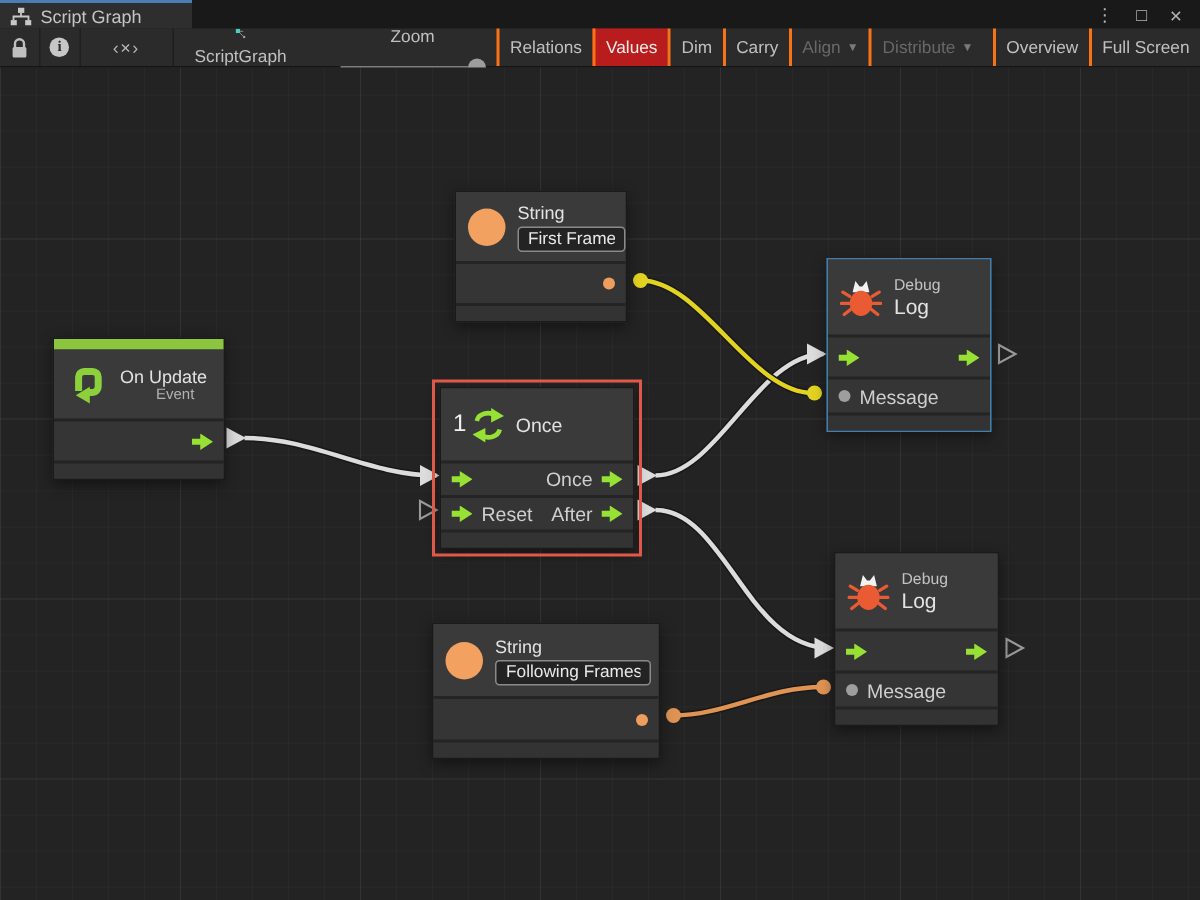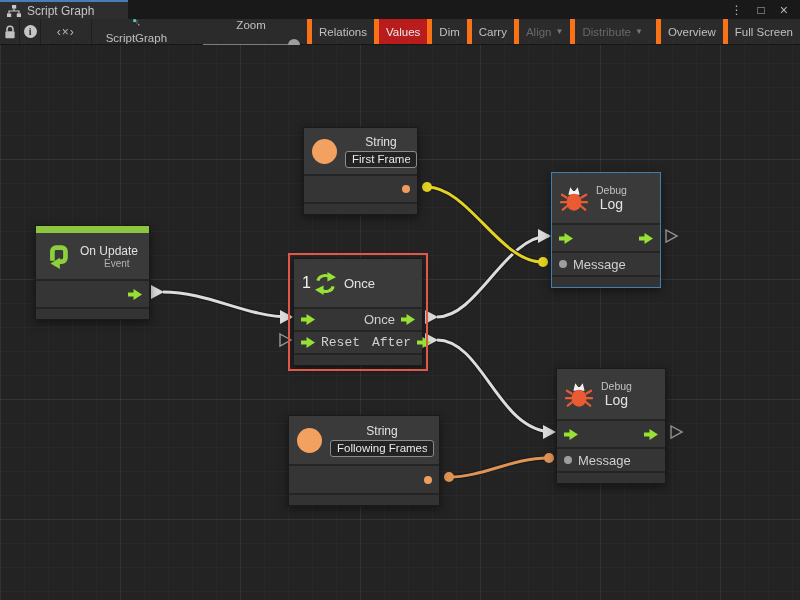--- a/index.html
+++ b/index.html
@@ -23,21 +23,21 @@
   .tseg.icon-seg { width:29px; padding:0; }
   .tseg.code-seg { width:66px; color:#b5b5b5; font-size:12px; letter-spacing:1px; }
   .breadcrumb { display:flex; align-items:center; gap:6px; padding:0 10px 0 14px;flex-direction:column; }
   .zoom-area { display:flex; align-items:center; gap:8px; padding:0 8px 0 26px;flex-direction:column; }
   .slider { position:relative; width:96px; height:12px; }
   .slider .track { position:absolute; left:0; right:0; top:5px; height:2px; background:#7d7d7d; }
   .slider .handle { position:absolute; right:-1px; top:0; width:12px; height:12px;
                     border-radius:50%; background:#9d9d9d; }
   .tbtns { margin-left:auto; display:flex; align-items:stretch; }
   .tbtn { display:flex; align-items:center; padding:0 7px;
-          border-left:5px solid #f97316; white-space:nowrap; cursor:default; }
+          border-left:2px solid #f97316; white-space:nowrap; cursor:default; }
   .tbtn.active { background:#b91c1c; color:#ececec; }
   .tbtn.disabled { color:#686868; }
   .tbtn .caret { font-size:8px; color:#7a7a7a; margin-left:4px; }
   .tbtn.gap { border-left:none; width:6px; padding:0; }
   .info-circle { width:13px; height:13px; border-radius:50%; background:#c6c6c6;
                  color:#2b2b2b; font-size:10px; font-weight:bold; display:flex;
                  align-items:center; justify-content:center; font-family:"Liberation Serif",serif; }
 
   
   .canvas { position:absolute; top:45px; left:0; width:800px; height:555px;
@@ -52,21 +52,21 @@
   .wires { position:absolute; top:0; left:0; z-index:1; }
 
   
   .node { position:absolute; z-index:2; background:#373737; border:1px solid #1a1a1a;
           box-shadow:0 3px 9px rgba(0,0,0,0.45); color:#d8d8d8; }
   .node.selected { outline:2px solid #e0584a; outline-offset:3px; }
   .node.highlight { border:1px solid #4080b0; }
   .n-strip { height:7px; background:#8cc63f; }
   .n-header { display:flex; align-items:center; gap:8px; padding:0 8px; background:#3a3a3a; }
   .n-col { display:flex; flex-direction:column; justify-content:center; }
-  .n-title { font-size:12px; color:#e2e2e2;text-align:center; }
+  .n-title { font-size:12px; color:#e2e2e2; }
   .n-title.big { font-size:14px; }
   .n-sub { font-size:10px; color:#b2b2b2;margin-left:24px; }
   .n-cat { font-size:10.5px; color:#c2c2c2; }
   .n-row { display:flex; align-items:center; padding:0 7px; background:#353535;
            border-top:2px solid #242424; gap:6px; }
   .n-footer { height:12px; background:#333333; border-top:2px solid #242424; }
   .plabel { font-size:13px; color:#cfcfcf; }
   .spacer { flex:1; }
   .circle-icon { width:25px; height:25px; border-radius:50%; background:#f2a160; flex:none; }
   .vdot { width:8px; height:8px; border-radius:50%; flex:none; }
@@ -244,21 +244,21 @@
     <div class="n-row" style="height:23px;">
       <svg class="parrow" width="14" height="11" viewBox="0 0 14 11">
         <path d="M0 3.5 h5.5 V0 l8.5 5.5 -8.5 5.5 V7.5 H0 z" fill="#97e135"></path>
       </svg>
       <span class="spacer"></span>
       <span class="plabel">Once</span>
       <svg class="parrow" width="14" height="11" viewBox="0 0 14 11">
         <path d="M0 3.5 h5.5 V0 l8.5 5.5 -8.5 5.5 V7.5 H0 z" fill="#97e135"></path>
       </svg>
     </div>
-    <div class="n-row" style="height:23px;font-family:Liberation Mono, monospace;">
+    <div class="n-row" style="height:23px;">
       <svg class="parrow" width="14" height="11" viewBox="0 0 14 11">
         <path d="M0 3.5 h5.5 V0 l8.5 5.5 -8.5 5.5 V7.5 H0 z" fill="#97e135"></path>
       </svg>
       <span class="plabel">Reset</span>
       <span class="spacer"></span>
       <span class="plabel">After</span>
       <svg class="parrow" width="14" height="11" viewBox="0 0 14 11">
         <path d="M0 3.5 h5.5 V0 l8.5 5.5 -8.5 5.5 V7.5 H0 z" fill="#97e135"></path>
       </svg>
     </div>

